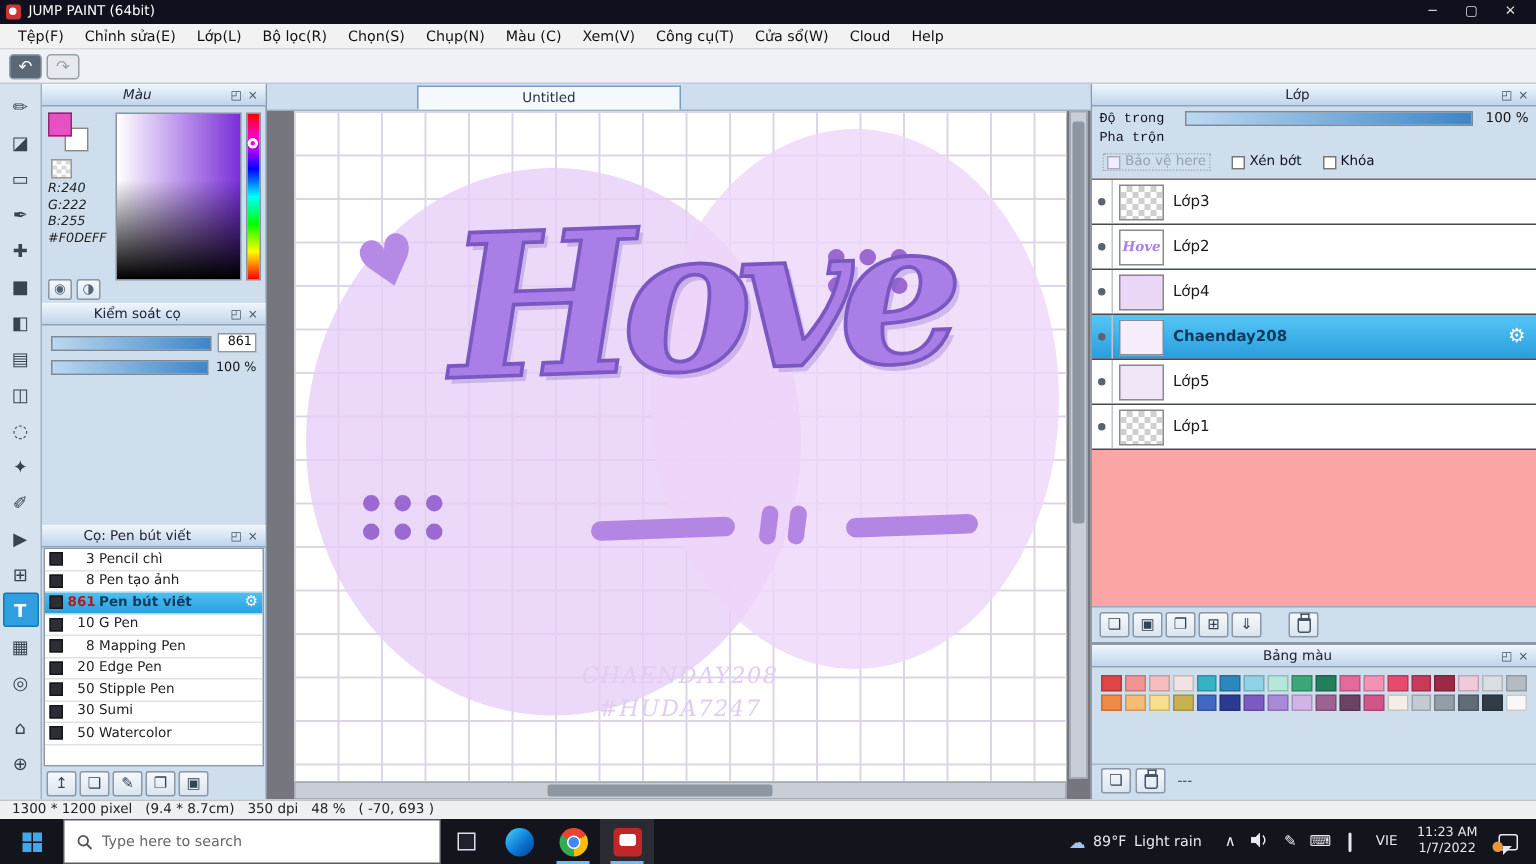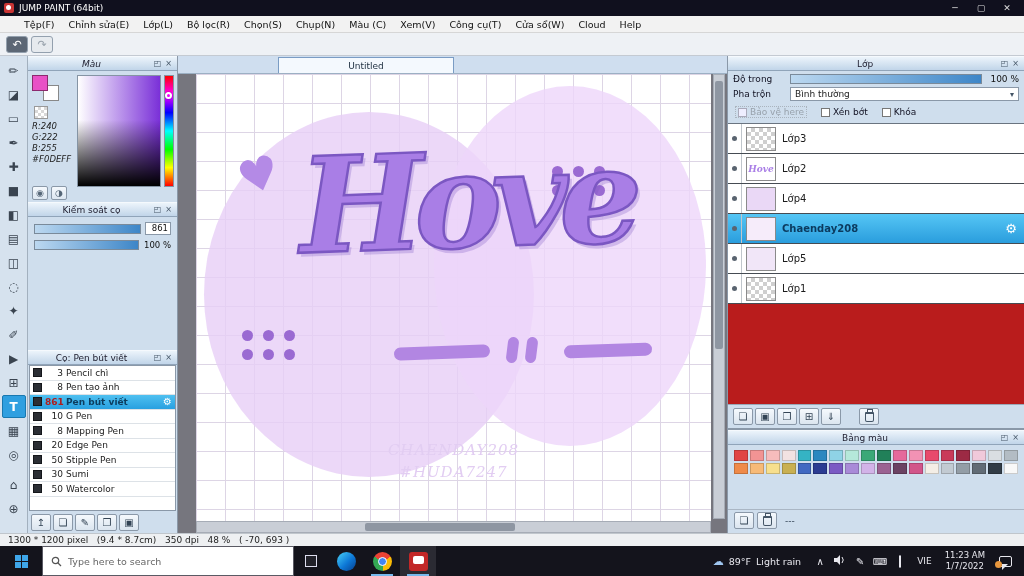--- a/index.html
+++ b/index.html
@@ -12,21 +12,21 @@
   
   .titlebar { position:absolute; left:0; right:0; top:0; height:16px; background:#10101e;
     display:flex; align-items:center; padding:0 4px; color:#fff; }
   .app-icon { width:10px; height:10px; background:#c93434; border-radius:2px; margin-right:5px; position:relative; }
   .app-icon::after { content:""; position:absolute; left:2px; top:2px; width:5px; height:5px; background:#fff; border-radius:50%; }
   .titlebar-title { font-size:9px; }
   .window-controls { margin-left:auto; display:flex; }
   .win-btn { width:26px; text-align:center; font-size:9px; color:#ddd; cursor:default; }
   
   .menubar { position:absolute; left:0; right:0; top:16px; height:17px; background:#f2f2f2;
-    border-bottom:1px solid #d6d6d6; display:flex; align-items:center; padding-left:17px; }
+    border-bottom:1px solid #d6d6d6; display:flex; align-items:center; padding-left:5px; }
   .menu-item { padding:0 7px; font-size:9.5px; color:#111; }
   
   .toolbar { position:absolute; left:0; right:0; top:33px; height:23px; background:#eef1f5;
     border-bottom:1px solid #c4cad2; display:flex; align-items:center; gap:3px; padding-left:6px; }
   .nav-btn { width:22px; height:17px; border:1px solid #93a0ae; border-radius:3px;
     display:flex; align-items:center; justify-content:center; font-size:11px; }
   .nav-btn.back { background:#5c6775; color:#fff; }
   .nav-btn.fwd  { background:#e6eaee; color:#98a2ac; }
   
   .main { position:absolute; left:0; right:0; top:56px; bottom:43px; display:flex; }
@@ -120,32 +120,32 @@
     color:#e2cdf2; letter-spacing:1px; line-height:1.45; white-space:nowrap; }
   .vscroll { position:absolute; top:0; right:2px; bottom:14px; width:12px; background:#c9ced6; border:1px solid #a6acb6; }
   .vthumb { position:absolute; left:1px; right:1px; top:6px; height:268px; background:#8e96a2; border-radius:2px; }
   .hscroll { position:absolute; left:18px; right:16px; bottom:0; height:12px; background:#c9ced6; border:1px solid #a6acb6; }
   .hthumb { position:absolute; top:1px; bottom:1px; left:168px; width:150px; background:#8e96a2; border-radius:2px; }
   
   .right-panels { width:296px; display:flex; flex-direction:column; background:#cfdeed; }
   .layers-panel { height:372px; flex:0 0 372px; display:flex; flex-direction:column; }
   .layer-controls { padding:3px 5px 2px 5px; display:flex; flex-direction:column; gap:3px; }
   .lrow { display:flex; align-items:center; gap:5px; }
-  .lrow-label { width:52px; font-size:9px; color:#112; }
+  .lrow-label { width:52px; font-size:9px; color:#112;font-family:Liberation Mono, monospace; }
   .opacity-track { flex:1; height:10px; border:1px solid #7a8a9a; background:linear-gradient(to right,#bcd8f0,#3d86c8); }
   .opacity-value { width:32px; text-align:right; font-size:9px; }
   .blend-select { flex:1; height:14px; background:#fff; border:1px solid #8a98a8;
     display:flex; align-items:center; padding:0 4px; font-size:9px; color:#222; }
   .blend-caret { margin-left:auto; font-size:8px; color:#456; }
   .checks-row { display:flex; align-items:center; gap:14px; padding:2px 0 3px 2px; }
   .check-item { display:flex; align-items:center; gap:3px; font-size:9px; color:#112; }
   .check-item.disabled { color:#98a2ac; border:1px dotted #aab4be; padding:0 2px; }
   .checkbox { width:9px; height:9px; border:1px solid #777; background:#fff; flex:0 0 9px; }
   .check-item.disabled .checkbox { border-color:#aab; background:#eef; }
-  .layer-list { flex:1; background:#b91c1c; border-top:1px solid #6a7480; overflow:hidden; }
+  .layer-list { flex:1; background:#fca5a5; border-top:1px solid #6a7480; overflow:hidden; }
   .layer-row { display:flex; align-items:center; height:30px; background:#fff; border-bottom:1px solid #454b52; }
   .eye-cell { width:14px; align-self:stretch; border-right:1px solid #c0c6cc;
     display:flex; align-items:center; justify-content:center; }
   .eye-dot { width:5px; height:5px; border-radius:50%; background:#5a6470; }
   .layer-thumb { width:30px; height:24px; border:1px solid #8a8a8a; margin:0 6px 0 4px; background:#fff;
     display:flex; align-items:center; justify-content:center; overflow:hidden; flex:0 0 30px; }
   .thumb-checker { background:repeating-conic-gradient(#cfcfcf 0% 25%, #fff 0% 50%) 0 0/8px 8px; }
   .thumb-word { font-family:"DejaVu Serif","Liberation Serif",serif; font-style:italic; font-weight:bold;
     font-size:9px; color:#a97ee6; }
   .layer-name { font-size:10px; color:#1a1a1a; }
@@ -472,24 +472,20 @@
           <span class="ph-icon">×</span>
         </div>
         <div class="layer-controls">
           <div class="lrow">
             <span class="lrow-label">Độ trong</span>
             <span class="opacity-track"></span>
             <span class="opacity-value">100 %</span>
           </div>
           <div class="lrow">
             <span class="lrow-label">Pha trộn</span>
-            <span class="blend-select">
-              <span>Bình thường</span>
-              <span class="blend-caret">▾</span>
-            </span>
           </div>
           <div class="checks-row">
             <span class="check-item disabled">
               <span class="checkbox"></span>
               <span>Bảo vệ here</span>
             </span>
             <span class="check-item">
               <span class="checkbox"></span>
               <span>Xén bớt</span>
             </span>

